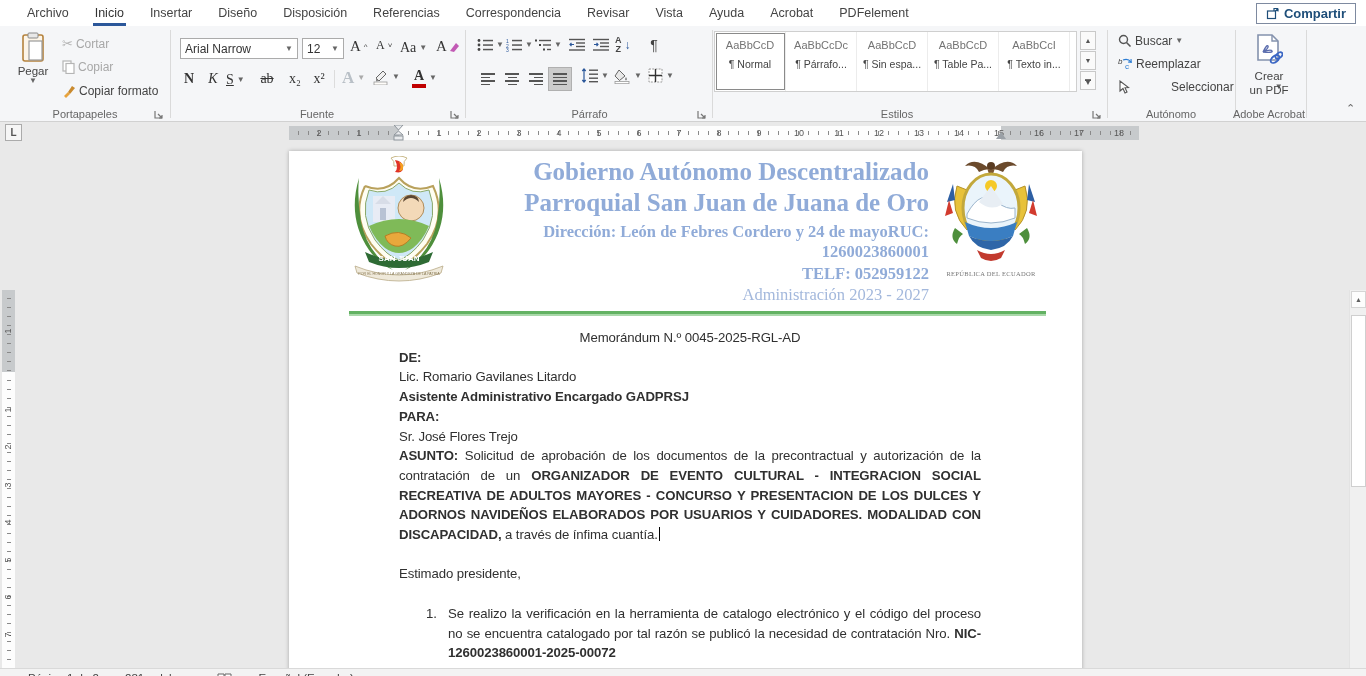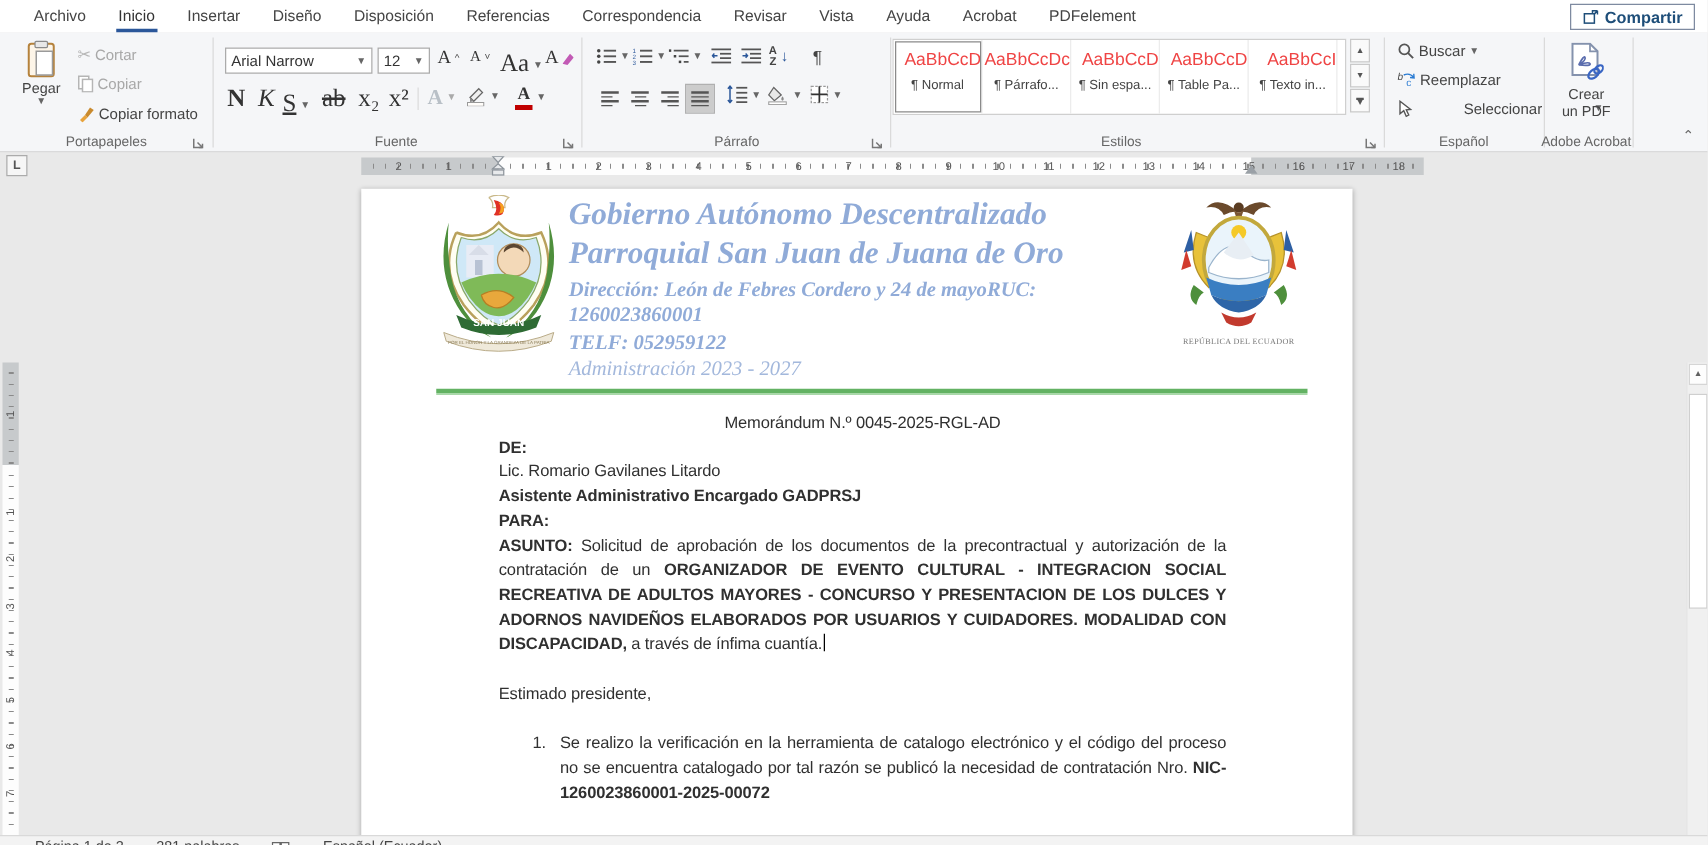--- a/index.html
+++ b/index.html
@@ -18,29 +18,29 @@
 
   
   #ribbon { position:absolute; left:0; top:26px; width:1366px; height:96px; background:#f5f6f8; border-bottom:1px solid #d1d1d1; }
   .grouplabel { position:absolute; top:82px; font-size:11px; color:#666; text-align:center; }
   .launcher { position:absolute; top:84px; width:10px; height:10px; }
   .vr { position:absolute; top:4px; height:88px; width:1px; background:#dadada; }
   .rbtn { display:flex; align-items:center; gap:3px; font-size:12px; color:#444; }
   .dis { color:#a8a8a8; }
   .chev { font-size:8px; color:#666; line-height:1; }
   .combo { background:#fff; border:1px solid #ababab; height:21px; display:flex; align-items:center; font-size:12px; color:#333; padding:0 4px; justify-content:space-between; }
-  .fmt { font-family:"Liberation Serif", serif; font-size:20px; color:#333; }
+  .fmt { font-family:"Liberation Serif", serif; font-size:14px; color:#333; }
   .iconbox { width:22px; height:22px; display:flex; align-items:center; justify-content:center; }
   .active-toggle { background:#ccc; outline:1px solid #b0b0b0; }
   .alines { display:inline-block; }
   .alines i { display:block; height:1.5px; background:#555; margin:2px 0; }
   
   #stylegal { position:absolute; left:714px; top:5px; width:363px; height:61px; background:#fff; border:1px solid #cfcfcf; display:flex; }
   .stycard { width:71px; padding-top:7px; text-align:center; border-right:1px solid #ececec; position:relative; }
-  .stycard .prev { font-size:14px; color:#ef4444; letter-spacing:0;text-align:right; }
+  .stycard .prev { font-size:11px; color:#737373; letter-spacing:0; }
   .stycard .lbl { font-size:10.5px; color:#444; margin-top:7px; }
   .stycard.sel { outline:1px solid #8a8a8a; outline-offset:-2px; background:#fff; }
   .galbtn { width:16px; height:19px; border:1px solid #c9c9c9; background:#fafafa; font-size:7px; color:#555;
     display:flex; align-items:center; justify-content:center; }
 
   
   #rulerstrip { position:absolute; left:0; top:122px; width:1366px; height:23px; background:#e9e9e9; }
   #tabsel { position:absolute; left:5px; top:2px; width:17px; height:17px; background:#f6f6f6; border:1px solid #ababab;
     font-size:10px; color:#555; display:flex; align-items:center; justify-content:center; font-weight:bold; }
   #hruler { position:absolute; left:289px; top:4px; width:850px; height:14px; }
@@ -55,21 +55,21 @@
   #vruler { position:absolute; left:2px; top:145px; width:13px; height:523px; }
   .vseg { position:absolute; left:0; width:13px; }
   .vticks { position:absolute; left:5px; width:4px; top:0; bottom:0;
     background-image:repeating-linear-gradient(180deg, transparent 0 8px, #8a8a8a 8px 9px); }
 
   
   #docarea { position:absolute; left:0; top:145px; width:1366px; height:523px; background:#e9e9e9; overflow:hidden; }
   #page { position:absolute; left:289px; top:6px; width:793px; height:800px; background:#fff;
     box-shadow:0 0 4px rgba(0,0,0,.28); }
   #pagehead { display:flex; padding-top:5px; }
-  #headcenter { width:474px; margin-left:2px; text-align:left; font-family:"Liberation Serif", serif;font-style:italic; }
+  #headcenter { width:474px; margin-left:2px; text-align:right; font-family:"Liberation Serif", serif; }
   .title { font-size:25px; line-height:31px; font-weight:bold; color:var(--hblue); }
   .hsub { font-size:16.5px; line-height:20px; font-weight:bold; color:var(--hblue); }
   .hadmin { font-size:16.5px; line-height:21px; color:#a3b8dc; }
   #greenline { margin:6px 36px 0 60px; height:5px;
     background:linear-gradient(#63b263 0 68%, #a9d8a9 68% 100%); }
   #bodyblock { margin:12px 0 0 110px; width:582px; font-size:13.2px; line-height:19.7px; color:#303030; letter-spacing:-0.1px; }
   .para { min-height:19.7px; }
   .para.center { text-align:center; }
   .para.justify { text-align:justify; }
   .spacer { height:19.7px; }
@@ -403,21 +403,21 @@
     </svg>
     <span>Reemplazar</span>
   </div>
   <div class="abs rbtn" style="left:1118px; top:54px;gap:41px;">
     <svg width="12" height="14" viewBox="0 0 12 14">
       <path d="M2 1 L2 11 L5 8.5 L7 13 L9 12 L7 7.8 L10.5 7.5 Z" fill="#fff" stroke="#555" stroke-width="1.1"></path>
     </svg>
     <span>Seleccionar</span>
       <span class="chev">▼</span>
   </div>
-  <div class="grouplabel" style="left:1107px; width:128px;">Español</div>
+  <div class="grouplabel" style="left:1107px; width:128px;">Autónomo</div>
   <div class="vr" style="left:1235px;"></div>
 
   <div class="abs" style="left:1238px; top:8px; width:62px; text-align:center;">
     <svg width="28" height="32" viewBox="0 0 28 32" style="margin:0 auto;">
       <path d="M3 1 L17 1 L23 7 L23 26 L3 26 Z" fill="#fff" stroke="#8492ad" stroke-width="1.6"></path>
       <path d="M17 1 L17 7 L23 7" fill="none" stroke="#8492ad" stroke-width="1.4"></path>
       <path d="M8 18 q4 -8 5 -6 q1 2 -5 6 q8 -3 9 -1 q1 2 -9 1" fill="none" stroke="#5b6dae" stroke-width="1.4"></path>
       <ellipse cx="20" cy="25" rx="5" ry="3" fill="none" stroke="#3a66c4" stroke-width="1.8" transform="rotate(-40 20 25)"></ellipse>
       <ellipse cx="24" cy="21.5" rx="4" ry="2.5" fill="none" stroke="#3a66c4" stroke-width="1.8" transform="rotate(-40 24 21.5)"></ellipse>
     </svg>
@@ -556,20 +556,21 @@
     </div>
 
     <div id="greenline"></div>
 
     <div id="bodyblock">
         <div class="para center"><span>Memorándum N.º 0045-2025-RGL-AD</span></div>
         <div class="para"><span style="font-weight: bold;">DE:</span></div>
         <div class="para"><span>Lic. Romario Gavilanes Litardo</span></div>
         <div class="para"><span style="font-weight: bold;">Asistente Administrativo Encargado GADPRSJ</span></div>
         <div class="para"><span style="font-weight: bold;">PARA:</span></div>
+        <div class="para"><span>Sr. José Flores Trejo</span></div>
         <div class="para justify"><span style="font-weight: bold;">ASUNTO: </span><span>Solicitud de aprobación de los documentos de la precontractual y autorización de la contratación de un </span><span style="font-weight: bold;">ORGANIZADOR DE EVENTO CULTURAL - INTEGRACION SOCIAL RECREATIVA DE ADULTOS MAYORES - CONCURSO Y PRESENTACION DE LOS DULCES Y ADORNOS NAVIDEÑOS ELABORADOS POR USUARIOS Y CUIDADORES. MODALIDAD CON DISCAPACIDAD,</span><span> a través de ínfima cuantía.</span><span class="caret"></span></div>
         <div class="spacer"></div>
         <div class="para"><span>Estimado presidente,</span></div>
         <div class="spacer"></div>
         <div class="listp">
           <div class="listnum">1.</div>
           <div class="listtext"><span>Se realizo la verificación en la herramienta de catalogo electrónico y el código del proceso no se encuentra catalogado por tal razón se publicó la necesidad de contratación Nro. </span><span style="font-weight: bold;">NIC-1260023860001-2025-00072</span></div>
         </div>
       </div>
   </div>

